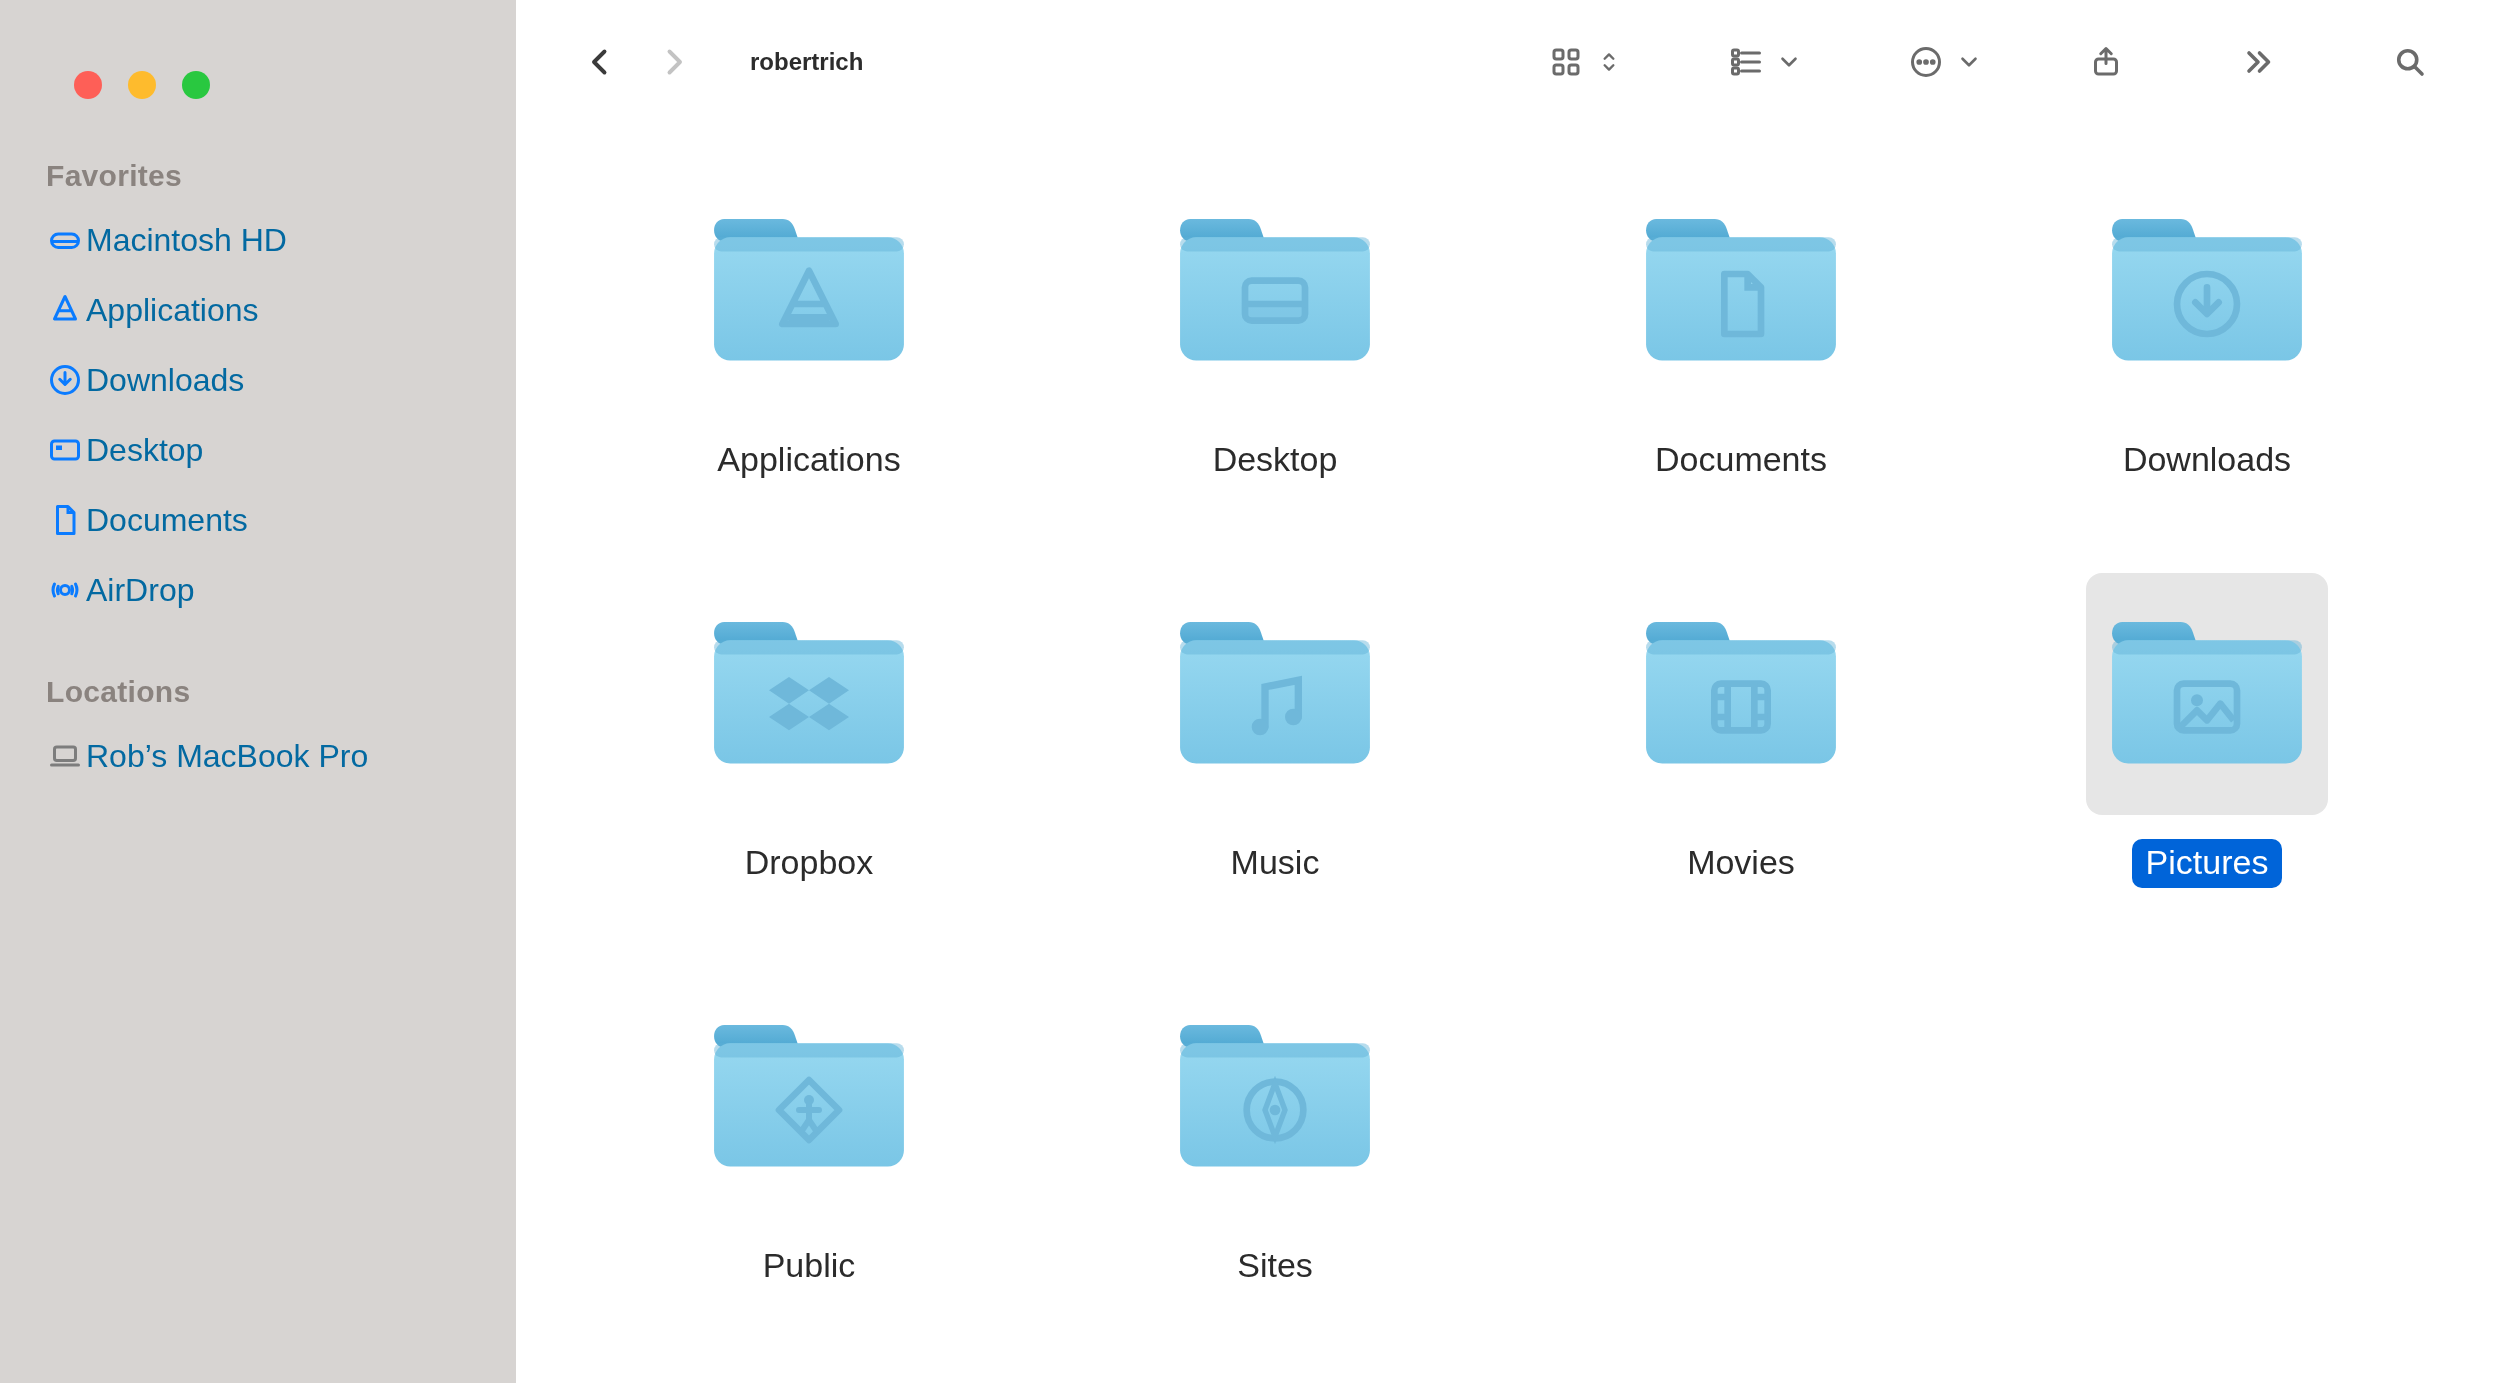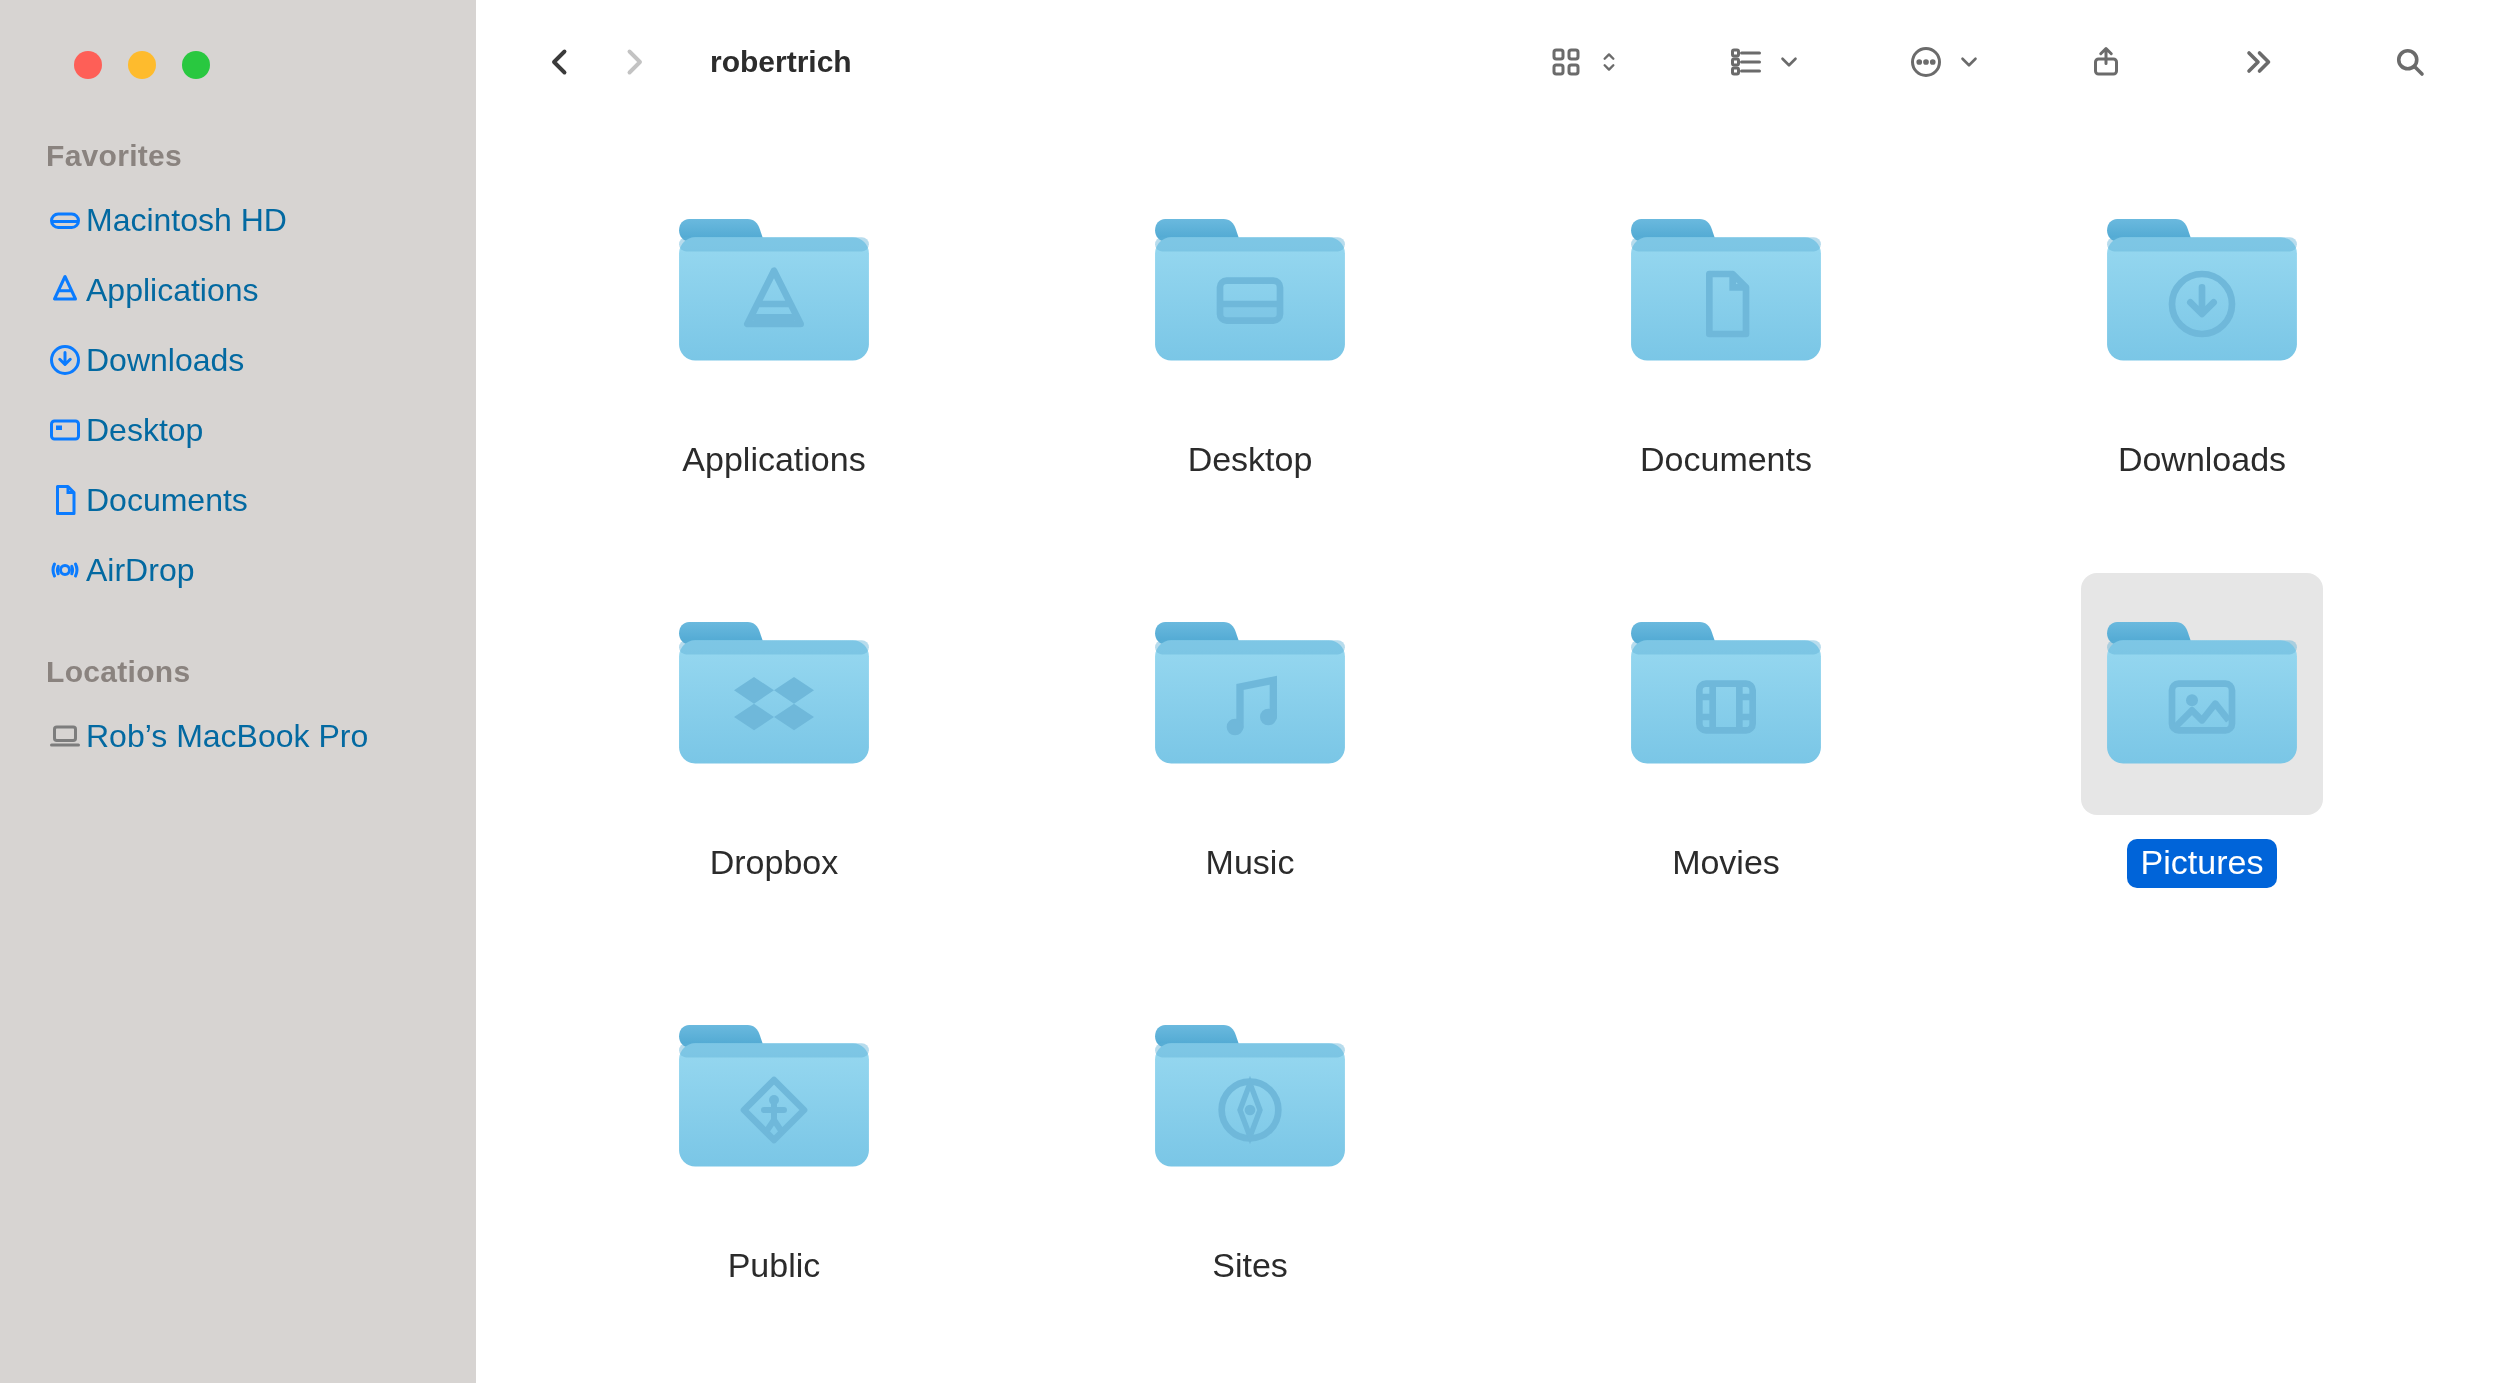--- a/index.html
+++ b/index.html
@@ -9,23 +9,23 @@
   overflow: hidden;
   width: 2500px;
   height: 1383px;
 }
 .finder {
   display: flex;
   width: 100%;
   height: 100%;
 }
 .sidebar {
-  width: 476px;
+  width: 516px;
   background: #d7d4d2;
-  padding: 21px 30px 20px 40px;
+  padding: 41px 30px 20px 40px;
 }
 .traffic-lights {
   display: flex;
   gap: 26px;
   padding: 30px 0 50px 34px;
 }
 .tl { width: 28px; height: 28px; border-radius: 50%; }
 .tl.red { background: #fe5f57; }
 .tl.yellow { background: #febb2d; }
 .tl.green { background: #29c840; }
@@ -59,21 +59,21 @@
   display: flex;
   align-items: center;
   gap: 18px;
   padding: 34px 56px 30px 56px;
 }
 .tb-btn { width: 56px; height: 56px; display:flex; align-items:center; justify-content:center; color:#6b6b6b; }
 .tb-btn svg { width: 36px; height: 36px; stroke: currentColor; }
 .tb-btn.dark { color:#3b3b3b; }
 .tb-btn.disabled { color:#c3c3c3; }
 .title {
-  font-size: 30px;
+  font-size: 24px;
   font-weight: 700;
   color: #2c2c2c;
   flex: 1;
   padding-left: 30px;
 }
 .toolbar-right { display:flex; align-items:center; gap: 96px; padding-right: 6px; }
 .tb-group { display:flex; align-items:center; gap: 2px; }
 .tb-group .chev { width: 26px; color:#6b6b6b; }
 .icons-grid {
   flex: 1;

